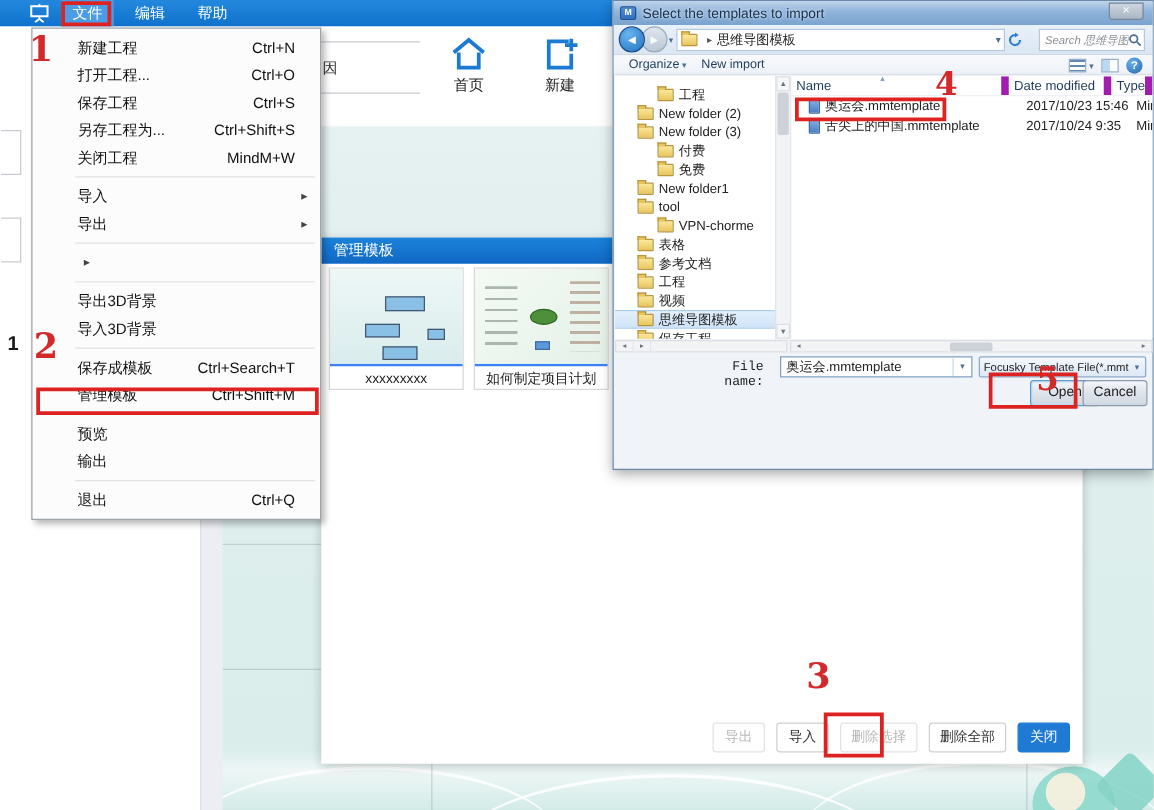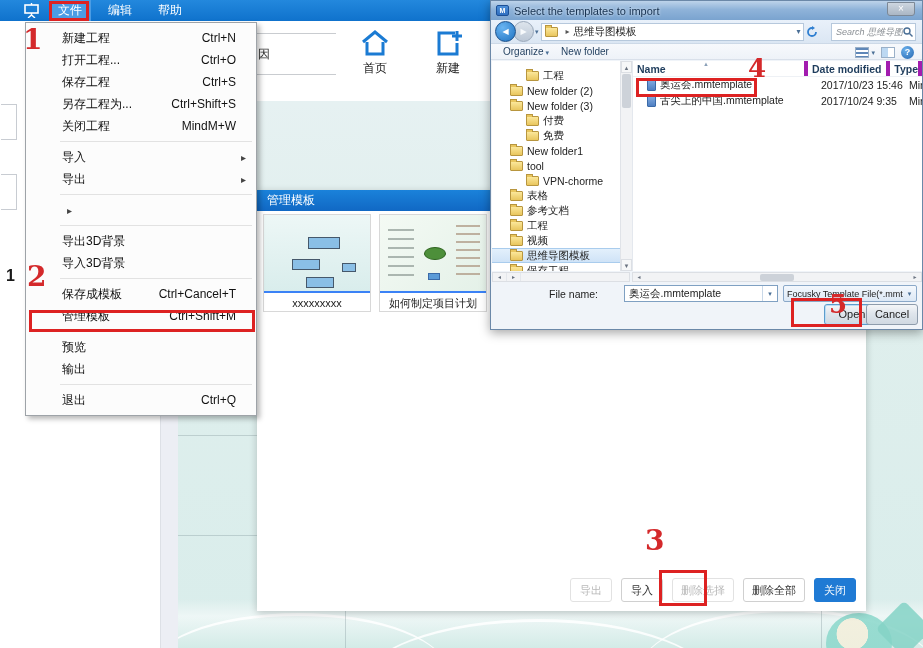--- a/index.html
+++ b/index.html
@@ -66,21 +66,21 @@
   
   .fmenu { position:absolute; left:25px; top:22px; width:232px; background:#fcfcfc; border:1px solid #9ea3a8;
            box-shadow:3px 3px 5px rgba(0,0,0,.28); z-index:5; padding:4px 0; }
   .mi { display:flex; align-items:center; height:22px; padding:0 10px 0 36px; font-size:12px; color:#111; }
   .mi .mlabel { flex:1 1 auto; }
   .mi .mshort { color:#111; font-size:12px; }
   .mi .marrow { width:10px; text-align:right; color:#444; font-size:10px; }
   .mi.sep { height:1px; background:#e2e2e2; margin:4px 4px 4px 34px; padding:0; overflow:hidden; }
 
   
-  .wdlg { position:absolute; left:490px; top:0; width:433px; height:330px; background:#f0f4f9;
+  .wdlg { position:absolute; left:490px; top:0; width:433px; height:376px; background:#f0f4f9;
           border:1px solid #6b88a8; box-shadow:0 3px 10px rgba(0,0,0,.35); z-index:6; }
   .wtitle { height:19px; background:linear-gradient(180deg,#bdd3ea,#8fb3d9 45%,#7aa3cf); display:flex; align-items:center; }
   .wtitle .ttxt { font-size:11px; color:#15304f; margin-left:5px; text-shadow:0 0 3px #fff; }
   .wicon { width:13px; height:11px; margin-left:5px; background:linear-gradient(#4d8fd9,#2f6fc0); border:1px solid #1b4f96;
            border-radius:2px; color:#fff; font-size:7px; line-height:10px; text-align:center; font-weight:bold;}
   .wclose { position:absolute; right:7px; top:1px; width:28px; height:14px; background:linear-gradient(#cdd6e0,#aab6c4);
             border:1px solid #7c8896; border-radius:0 0 3px 3px; color:#fff; font-size:10px; line-height:12px; text-align:center; }
   .navbar { height:24px; background:linear-gradient(#e9f1fa,#dbe6f3); display:flex; align-items:center; position:relative;
             border-bottom:1px solid #cdd9e7;}
   .navcirc { width:21px; height:21px; border-radius:50%; text-align:center; line-height:20px; font-size:8px; color:#fff; }
@@ -115,37 +115,37 @@
             border-radius:1px; position:relative; margin-right:4px; flex:0 0 auto; }
   .folder::before { content:""; position:absolute; top:-3px; left:-1px; width:5px; height:2px; background:#e9c65e;
                     border:1px solid #b8963f; border-bottom:none; }
   .vscroll { width:12px; height:100%; background:#f2f3f5; border-left:1px solid #e0e3e8; position:relative; font-size:6px; color:#6a7380;}
   .vscroll .up,.vscroll .dn { position:absolute; left:0; width:11px; height:12px; text-align:center; line-height:12px;
                               background:#f6f7f8; border:1px solid #dcdfe4; }
   .vscroll .up { top:0; } .vscroll .dn { bottom:0; }
   .vscroll .vthumb { position:absolute; left:1px; top:13px; width:9px; height:34px; background:#cdd2d9; border-radius:2px; }
   .listpane { flex:1; height:100%; position:relative; border-left:1px solid #e4e8ee; overflow:hidden;}
   .lhead { display:flex; height:16px; border-bottom:1px solid #eef1f5; font-size:10.5px; color:#1e3c5c; align-items:center;}
-  .lhead .hc { height:100%; line-height:16px; padding-left:4px; border-right:4px solid #a21caf;font-weight:bold; }
+  .lhead .hc { height:100%; line-height:16px; padding-left:4px; border-right:6px solid #a21caf; }
   .hc.c1 { width:188px; } .hc.c2 { width:88px; } .hc.c3 { flex:1; }
   .sortmark { position:absolute; left:70px; top:0px; font-size:6px; color:#8aa0b8; }
   .frow { display:flex; height:16px; align-items:center; font-size:10.5px; color:#222; }
   .frow .fc1 { width:188px; display:flex; align-items:center; padding-left:14px; white-space:nowrap; overflow:hidden;}
   .frow .fc2 { width:88px; } .frow .fc3 { flex:1; white-space:nowrap; overflow:hidden;}
   .mmicon { width:9px; height:11px; background:linear-gradient(#7fa9de,#4f7fc2); border:1px solid #3a6aa8; border-radius:1px;
             margin-right:4px; flex:0 0 auto;}
   .hscrollrow { position:absolute; left:1px; top:271px; width:430px; height:11px; display:flex; gap:2px; }
   .hs-mini { width:138px; height:10px; background:#f2f3f5; border:1px solid #dcdfe4; display:flex; }
   .hs-mini span { width:14px; text-align:center; font-size:6px; color:#6a7380; line-height:9px; border-right:1px solid #e4e7ec;}
   .hs-long { flex:1; height:10px; background:#f2f3f5; border:1px solid #dcdfe4; position:relative; font-size:6px; color:#6a7380;}
   .hs-long .la { position:absolute; left:0; top:0; width:12px; text-align:center; line-height:9px; }
   .hs-long .ra { position:absolute; right:0; top:0; width:12px; text-align:center; line-height:9px; }
   .hs-long .hthumb { position:absolute; left:44%; top:1px; width:34px; height:7px; background:#cdd2d9; border-radius:2px; }
   .fnamerow { position:absolute; left:0; top:284px; width:433px; height:18px; font-size:10.5px; color:#222; }
-  .fnlabel { position:absolute; left:58px; top:3px; width:62px; text-align:left; }
+  .fnlabel { position:absolute; left:58px; top:3px; width:62px; text-align:right;font-family:Liberation Mono, monospace; }
   .fncombo { position:absolute; left:133px; top:0px; width:154px; height:17px; background:#fff; border:1px solid #7fa0c2;
              display:flex; align-items:center; }
   .fncombo .val { flex:1; padding-left:4px; white-space:nowrap; overflow:hidden; }
   .fncombo .cbtn { width:15px; height:100%; border-left:1px solid #c9d8e8; text-align:center; font-size:7px; color:#4a6f96; line-height:15px;}
   .ftcombo { position:absolute; left:292px; top:0px; width:134px; height:17px; border:1px solid #8aa8c8; border-radius:2px;
              background:linear-gradient(#f4f8fd,#dce8f5); display:flex; align-items:center; font-size:9px; color:#222; }
   .ftcombo .val { flex:1; padding-left:3px; white-space:nowrap; overflow:hidden; }
   .ftcombo .cbtn { width:13px; text-align:center; font-size:7px; color:#4a6f96; }
   .btnrow { position:absolute; left:0; top:303px; width:433px; height:22px; }
   .wbtn { position:absolute; height:21px; border:1px solid #8e9cac; border-radius:3px; font-size:11px; color:#222;
@@ -332,21 +332,21 @@
       </div>
 
       <div class="mi sep">
         <span class="mlabel"></span>
         <span class="mshort"></span>
         <span class="marrow"></span>
       </div>
 
       <div class="mi">
         <span class="mlabel">保存成模板</span>
-        <span class="mshort">Ctrl+Cancel+T</span>
+        <span class="mshort">Ctrl+Search+T</span>
         <span class="marrow"></span>
       </div>
 
       <div class="mi">
         <span class="mlabel">管理模板</span>
         <span class="mshort">Ctrl+Shift+M</span>
         <span class="marrow"></span>
       </div>
 
       <div class="mi sep">
@@ -407,21 +407,21 @@
         <svg width="10" height="10" viewBox="0 0 10 10">
           <circle cx="4" cy="4" r="3" fill="none" stroke="#4a6f96" stroke-width="1.4"></circle>
           <path d="M6.5 6.5 L9.5 9.5" stroke="#4a6f96" stroke-width="1.4"></path>
         </svg>
       </div>
     </div>
     <div class="cmdbar">
       <span class="cmd">
         <span>Organize</span><span class="caret">▾</span>
       </span>
-      <span class="cmd">New folder</span>
+      <span class="cmd">New import</span>
       <div class="cmdicons">
         <span style="display:flex;align-items:center;">
           <span class="viewicon"></span>
           <span class="caret">▾</span>
         </span>
         <span class="paneicon"></span>
         <span class="helpicon">?</span>
       </div>
     </div>
     <div class="wbody">

